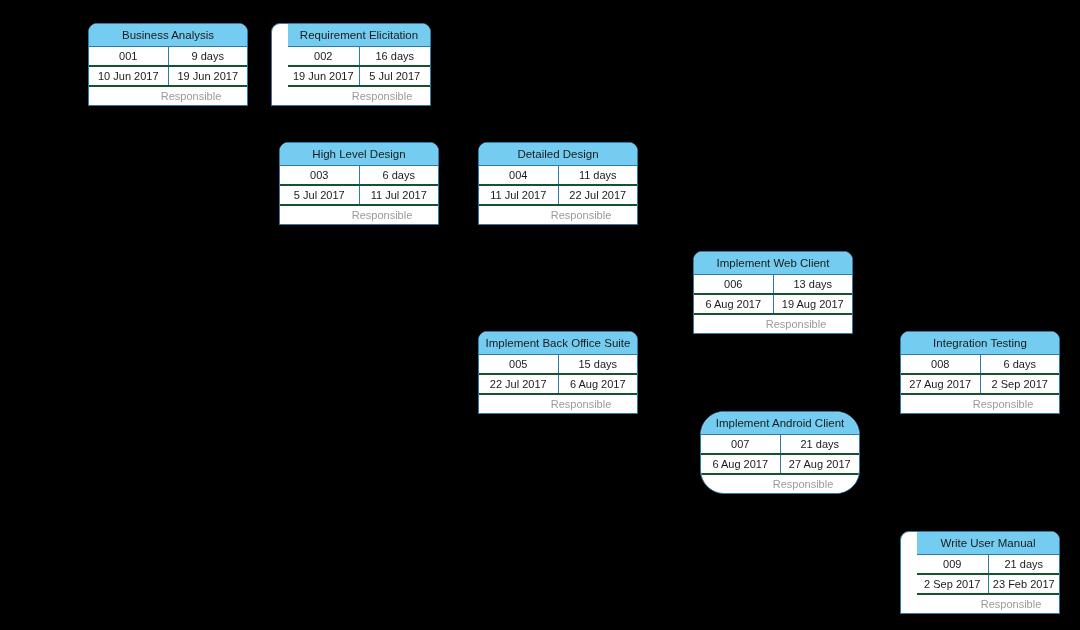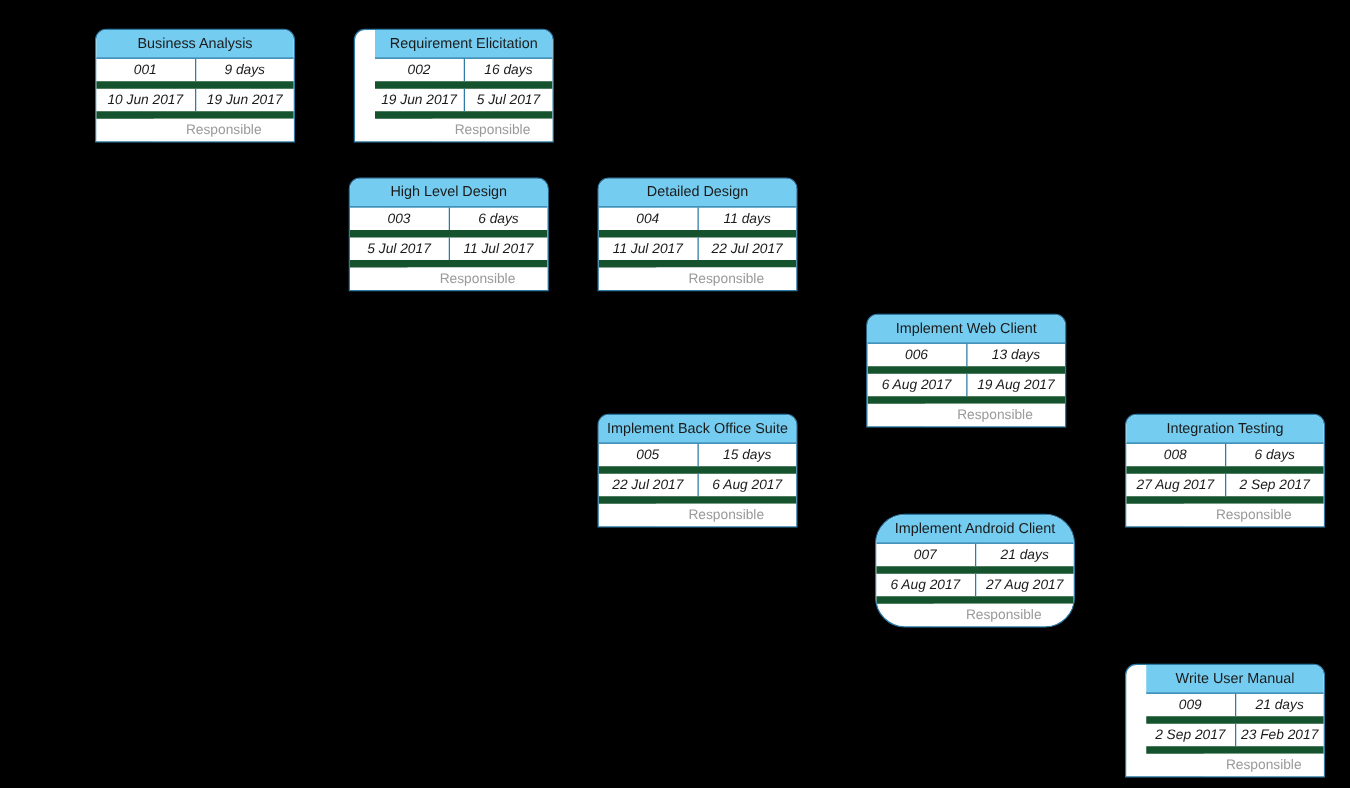--- a/index.html
+++ b/index.html
@@ -32,23 +32,22 @@
     text-align: center;
     font-size: 11.5px;
     color: #1a1a1a;
     height: 22px;
     line-height: 22px;
     white-space: nowrap;
     overflow: hidden;
   }
   .card-row {
     display: flex;
-    border-bottom: 6px solid #14532d;
+    border-bottom: 2px solid #14532d;
     height: 18px;
-    font-style: italic;
   }
   .card-row .cell {
     flex: 1 1 50%;
     text-align: center;
     font-size: 11px;
     color: #1a1a1a;
     line-height: 18px;
     height: 18px;
     white-space: nowrap;
     overflow: hidden;
@@ -65,33 +64,33 @@
     background: #ffffff;
     white-space: nowrap;
     overflow: hidden;
     margin-left: 46px;
   }
 </style>
 </head>
 <body>
 
 <div id="canvas">
-    <div class="task-card" style="left: 76px; top: 23px;">
+    <div class="task-card" style="left: 88px; top: 23px;">
       <div class="card-header">Business Analysis</div>
       <div class="card-row">
         <div class="cell left">001</div>
         <div class="cell">9 days</div>
       </div>
       <div class="card-row">
         <div class="cell left">10 Jun 2017</div>
         <div class="cell">19 Jun 2017</div>
       </div>
       <div class="card-footer">Responsible</div>
     </div>
-    <div class="task-card" style="left: 283px; top: 23px; padding-left: 16px;">
+    <div class="task-card" style="left: 271px; top: 23px; padding-left: 16px;">
       <div class="card-header">Requirement Elicitation</div>
       <div class="card-row">
         <div class="cell left">002</div>
         <div class="cell">16 days</div>
       </div>
       <div class="card-row">
         <div class="cell left">19 Jun 2017</div>
         <div class="cell">5 Jul 2017</div>
       </div>
       <div class="card-footer">Responsible</div>

